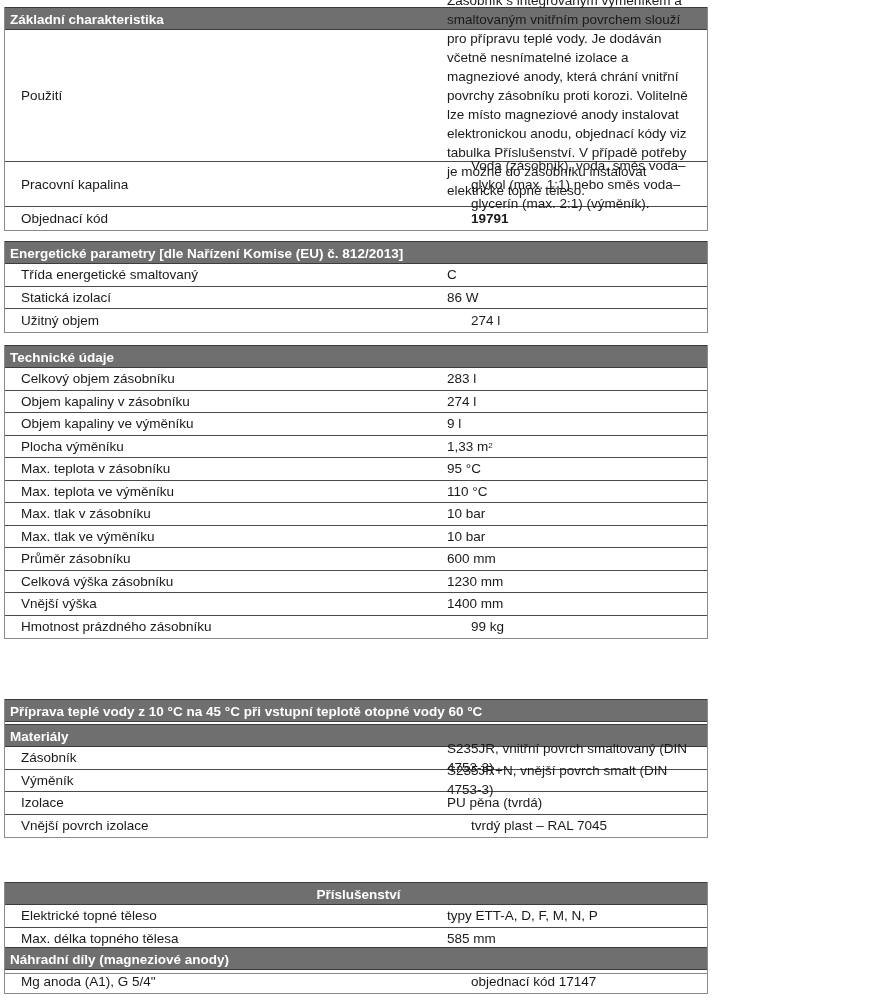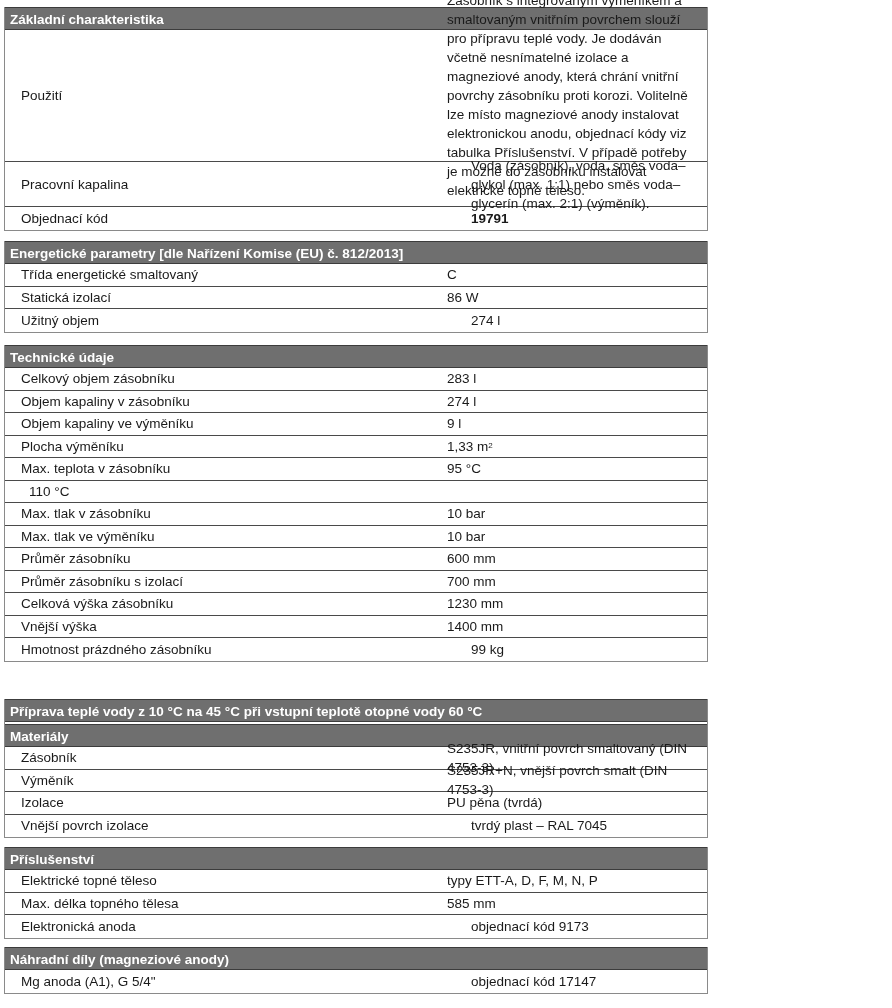--- a/index.html
+++ b/index.html
@@ -68,37 +68,34 @@
       <div class="val">
         <span>1,33 m</span>
         <sup>2</sup>
       </div>
     </div>
   <div class="row r22">
       <div class="lbl">Max. teplota v zásobníku</div>
       <div class="val">95 °C</div>
     </div>
   <div class="row r22">
+      <div class="lbl">Max. teplota ve výměníku</div>
       <div class="val">110 °C</div>
     </div>
   <div class="row r22">
       <div class="lbl">Max. tlak v zásobníku</div>
       <div class="val">10 bar</div>
     </div>
   <div class="row r22">
       <div class="lbl">Max. tlak ve výměníku</div>
       <div class="val">10 bar</div>
     </div>
   <div class="row r22">
       <div class="lbl">Průměr zásobníku</div>
       <div class="val">600 mm</div>
-    </div>
-  <div class="row r22">
-      <div class="lbl">Průměr zásobníku s izolací</div>
-      <div class="val">700 mm</div>
     </div>
   <div class="row r22">
       <div class="lbl">Celková výška zásobníku</div>
       <div class="val">1230 mm</div>
     </div>
   <div class="row r22">
       <div class="lbl">Vnější výška</div>
       <div class="val">1400 mm</div>
     </div>
   <div class="row r22">
@@ -128,21 +125,21 @@
   <div class="row r22">
       <div class="lbl">Izolace</div>
       <div class="val">PU pěna (tvrdá)</div>
     </div>
   <div class="row r22">
       <div class="lbl">Vnější povrch izolace</div>
       <div class="val">tvrdý plast – RAL 7045</div>
     </div>
 </div>
 
-<div class="sec" style="top:847px;">
+<div class="sec" style="top:882px;text-align:center;">
   <div class="hdr">Příslušenství</div>
   <div class="row r22">
       <div class="lbl">Elektrické topné těleso</div>
       <div class="val">typy ETT-A, D, F, M, N, P</div>
     </div>
   <div class="row r22">
       <div class="lbl">Max. délka topného tělesa</div>
       <div class="val">585 mm</div>
     </div>
   <div class="row r22">

